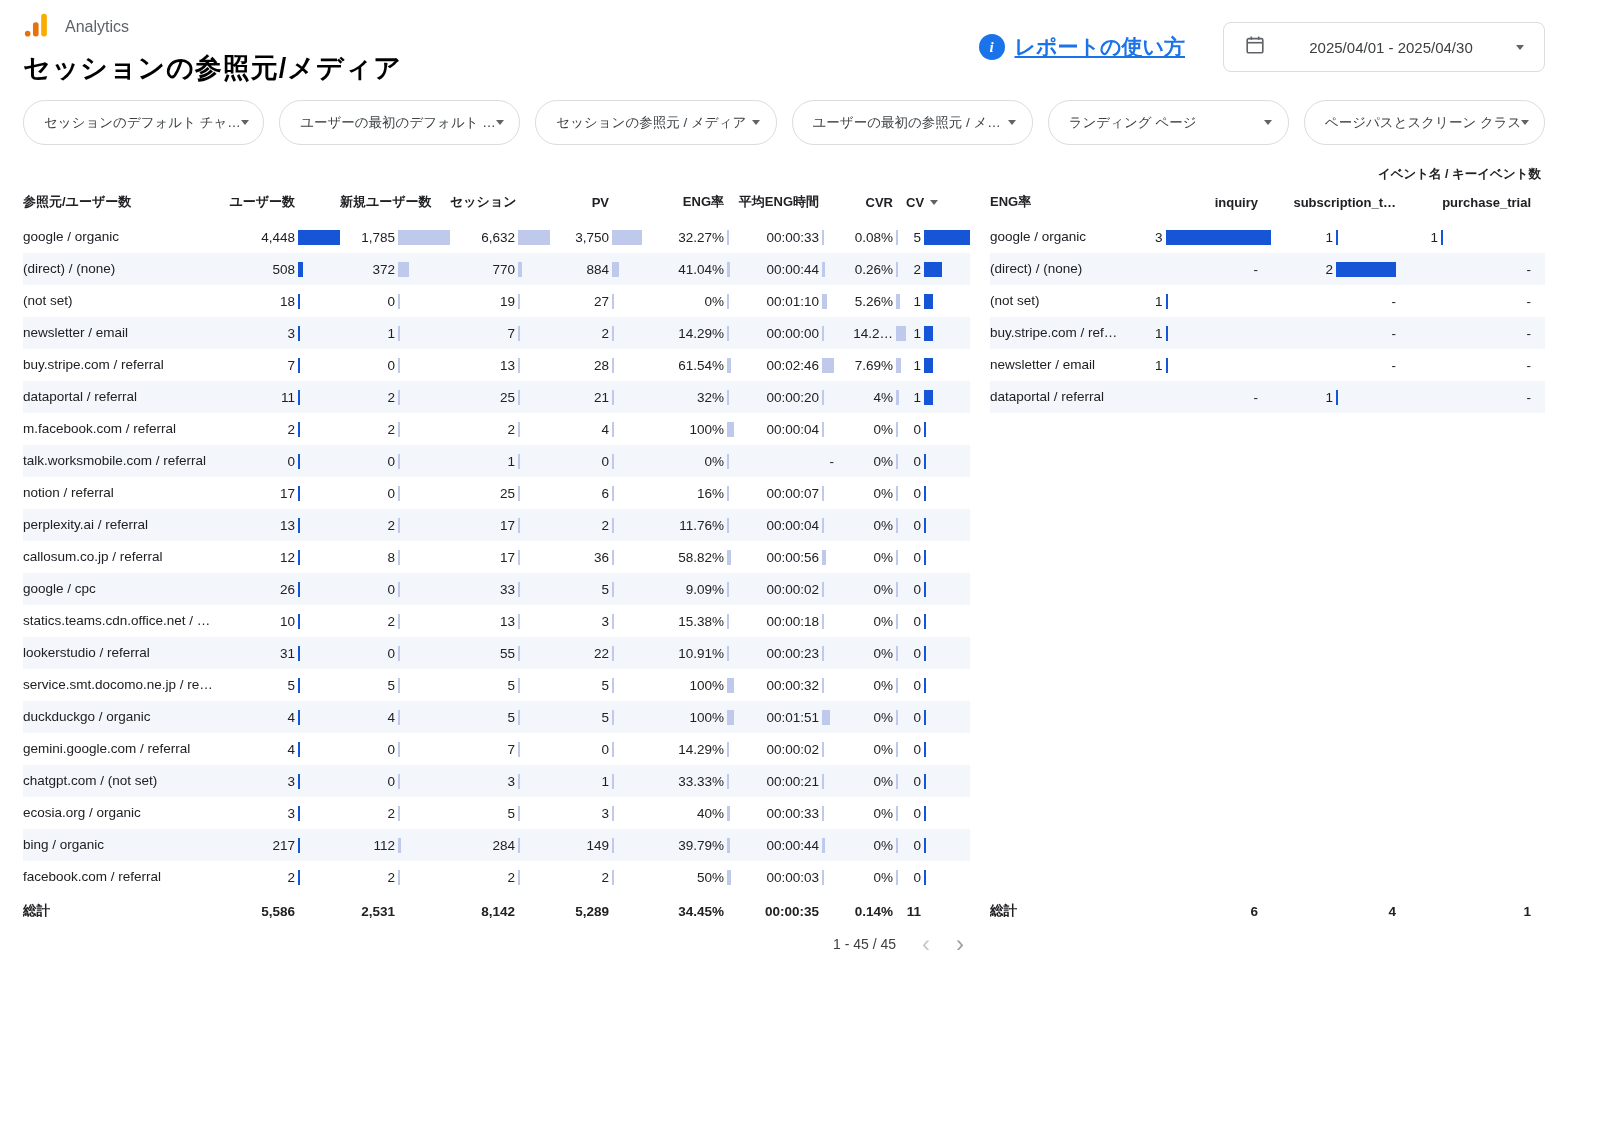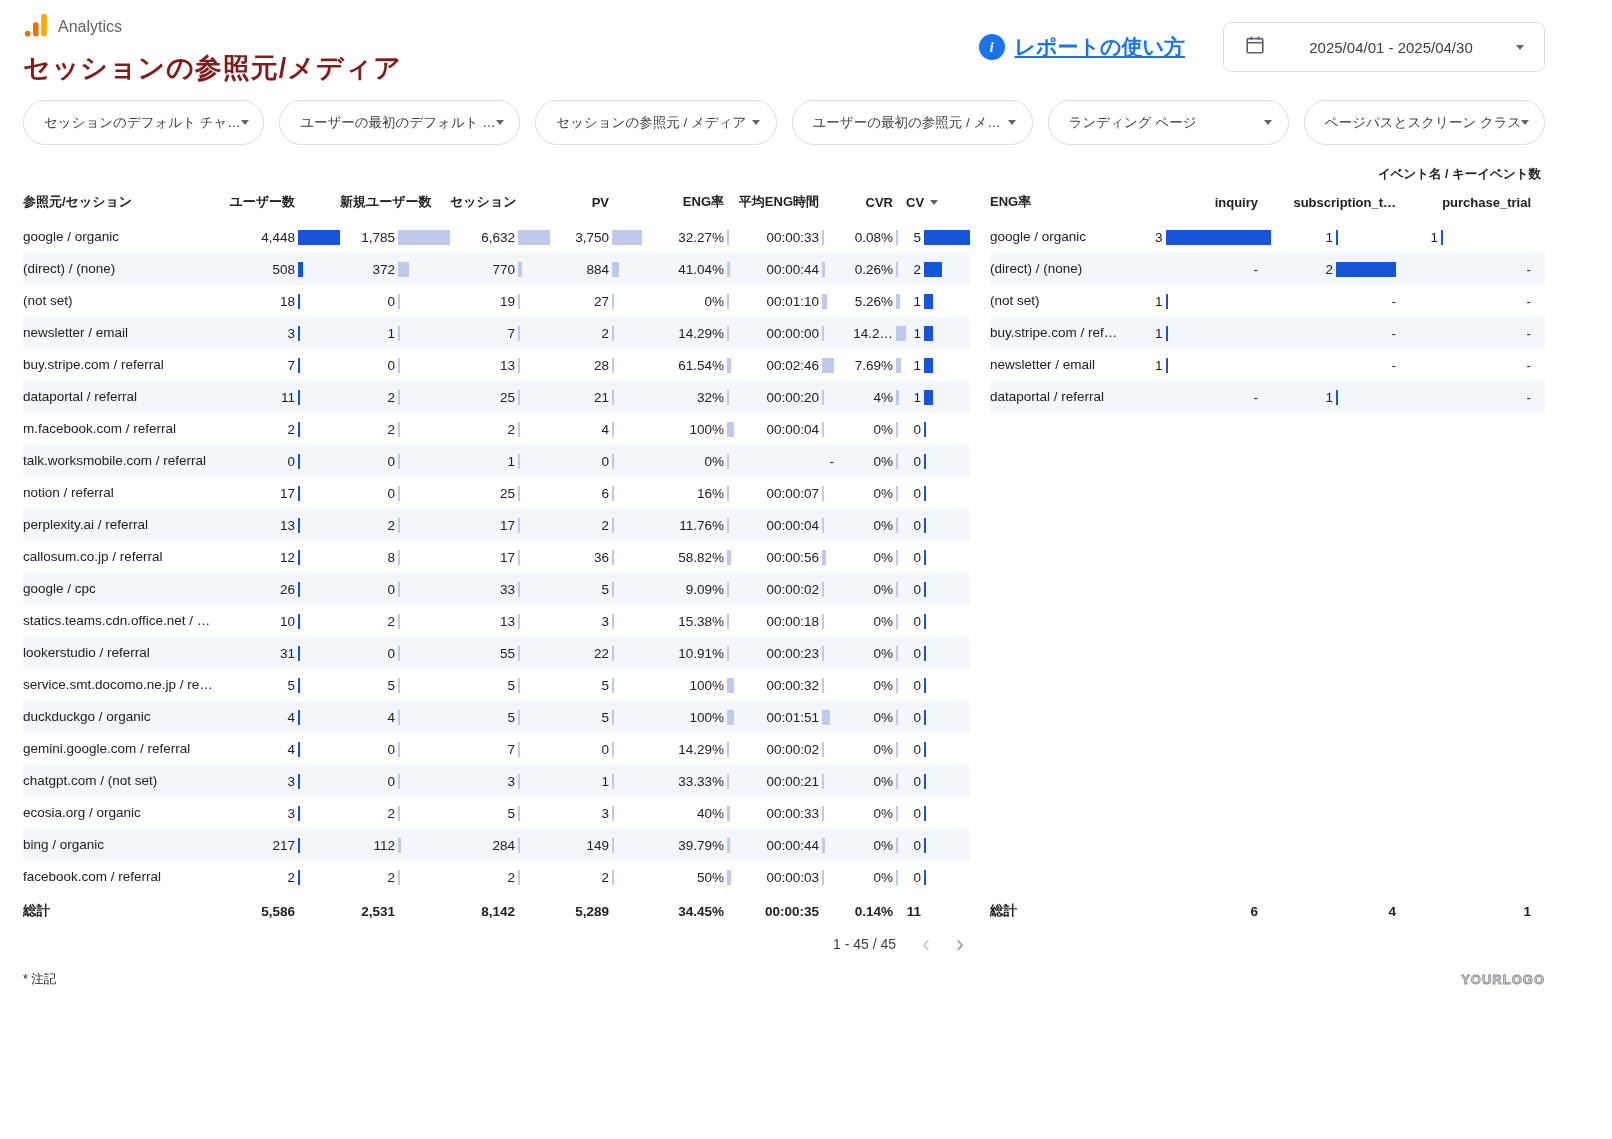--- a/index.html
+++ b/index.html
@@ -2,23 +2,23 @@
 <html><head>
 <meta charset="utf-8">
 <style>
   * { box-sizing: border-box; margin: 0; padding: 0; }
   html,body { width:1612px; height:1139px; background:#fff; overflow:hidden;
     font-family:"Liberation Sans","DejaVu Sans",sans-serif; color:#202124; }
   .page { width:1522px; margin:0 0 0 23px; padding-top:12px; }
 
   
   .topbar { display:flex; justify-content:space-between; align-items:flex-start; }
-  .brand { display:flex; align-items:center; gap:9px; margin-bottom:8px; }
+  .brand { display:flex; align-items:center; gap:16px; margin-bottom:8px; }
   .brand-name { font-size:16px; color:#5f6368; }
-  .page-title { font-size:27px; font-weight:700; letter-spacing:1px; color:#7f1d1d; }
+  .page-title { font-size:27px; font-weight:700; letter-spacing:1px; color:#000000; }
   .top-right { display:flex; align-items:center; gap:38px; margin-top:10px; }
   .help { display:flex; align-items:center; gap:10px; }
   .info-icon { width:26px; height:26px; border-radius:50%; background:#1a73e8; color:#fff;
     display:flex; align-items:center; justify-content:center; font-weight:700; font-size:15px;
     font-family:"Liberation Serif",serif; font-style:italic; }
   .help-link { color:#1a73e8; font-weight:700; font-size:21px; text-decoration:underline; cursor:pointer; }
   .date-chip { height:50px; min-width:322px; border:1px solid #dadce0; border-radius:8px;
     display:flex; align-items:center; gap:16px; padding:0 20px; background:#fff; cursor:pointer; }
   .date-value { font-size:15px; color:#3c4043; flex:1; text-align:center; }
   .caret { width:0; height:0; border-left:4.5px solid transparent; border-right:4.5px solid transparent;
@@ -152,21 +152,21 @@
       <span>ページパスとスクリーン クラス</span>
       <span class="caret"></span>
     </div>
   </div>
 
   <div class="tables">
 
     <div class="tcol left">
       <div class="caption-row"></div>
       <div class="thead">
-        <span class="src">参照元/セッション</span>
+        <span class="src">参照元/ユーザー数</span>
         <div class="cell w-users">
           <span class="num">ユーザー数</span>
             <span class="track t-users spacer-track"></span>
         </div>
         <div class="cell w-new">
           <span class="num">新規ユーザー数</span>
             <span class="track t-new spacer-track"></span>
         </div>
         <div class="cell w-sess">
           <span class="num">セッション</span>
@@ -1446,18 +1446,14 @@
           </div>
         <div class="cell r-pur">
             <span class="num">1</span>
           </div>
       </div>
       <div class="pag-spacer"></div>
     </div>
   </div>
 
 
-  <div class="footer">
-    <span class="footnote">* 注記</span>
-    <span class="watermark">YOURLOGO</span>
-  </div>
 
 </div>
 
 </body></html>

